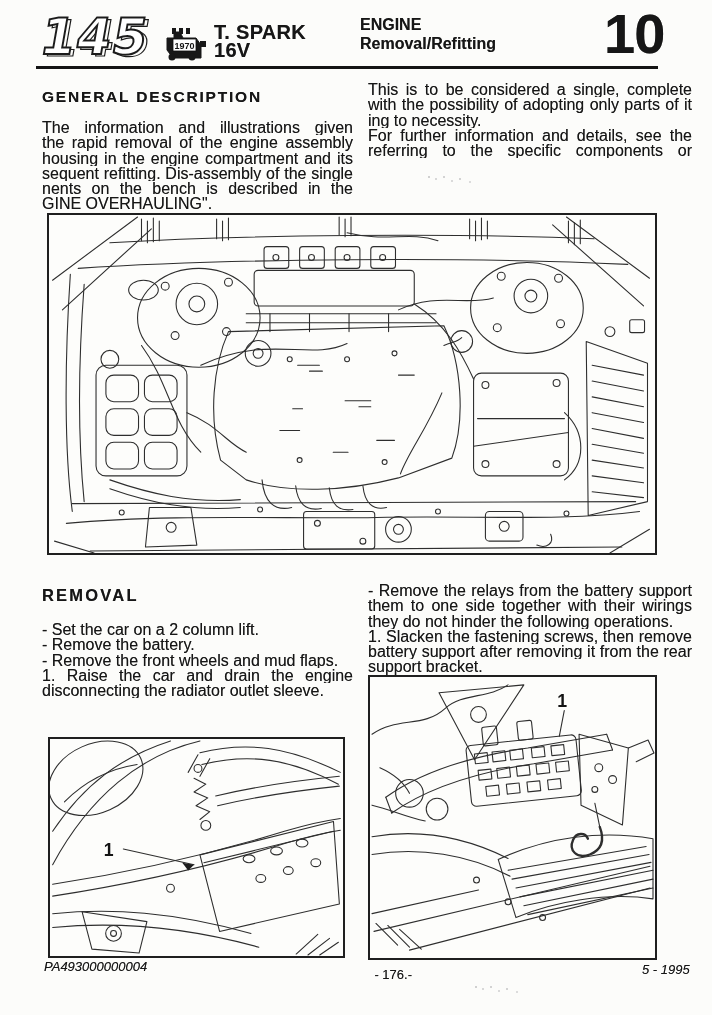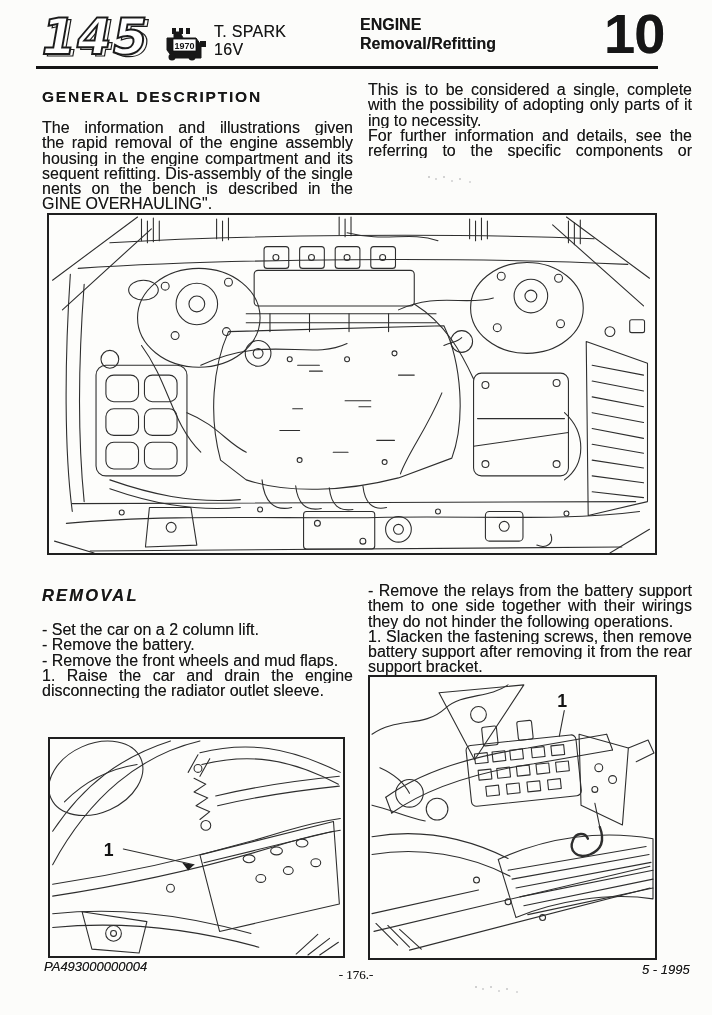--- a/index.html
+++ b/index.html
@@ -4,21 +4,21 @@
 <style>
   html,body{margin:0;padding:0;background:#e8e8e6;}
   .page{
     position:relative;width:712px;height:1015px;margin:0 auto;
     background:#fcfcfa;overflow:hidden;
     font-family:"Liberation Sans","DejaVu Sans",sans-serif;
     color:#161616;
   }
   .abs{position:absolute;}
   
-  .engine-variant{font-weight:normal;font-size:16px;line-height:18px;letter-spacing:.3px;
+  .engine-variant{font-weight:bold;font-size:20px;line-height:18px;letter-spacing:.3px;
     text-shadow:0 0 .5px rgba(0,0,0,.5);}
   .chapter-titles{font-weight:bold;font-size:16px;line-height:19px;text-align:left;
     text-shadow:0 0 .5px rgba(0,0,0,.5);}
   .chapter-number{font-weight:bold;font-size:56px;line-height:44px;letter-spacing:-1px;
     text-shadow:0 0 .6px rgba(0,0,0,.6);}
   .header-rule{background:#141414;height:3px;}
   
   .sec-heading{font-weight:bold;font-size:15.5px;letter-spacing:1.8px;margin:0;
     text-shadow:0 0 .5px rgba(0,0,0,.55);}
   .sec-heading.big{font-size:16.5px;letter-spacing:2.2px;}
@@ -215,21 +215,21 @@
           <circle cx="212" cy="298" r="2.5"></circle>
         <circle cx="392" cy="300" r="2.5"></circle>
           <circle cx="522" cy="302" r="2.5"></circle>
         <path d="M4,330 L44,342"></path>
           <path d="M606,318 L566,342"></path>
         <path d="M492,334 c10,4 18,-2 14,-11"></path>
       </g>
     </svg>
   </div>
 
-  <h2 class="abs sec-heading big" style="left:42px;top:586px;font-style:italic;">REMOVAL</h2>
+  <h2 class="abs sec-heading big" style="left:42px;top:586px;">REMOVAL</h2>
 
   <div class="abs col" style="left:42px;top:622px;width:311px;">
     <div class="ln">- Set the car on a 2 column lift.</div>
     <div class="ln">- Remove the battery.</div>
     <div class="ln">- Remove the front wheels and mud flaps.</div>
     <div class="ln just">1. Raise the car and drain the engine coolant fluid</div>
     <div class="ln">disconnecting the radiator outlet sleeve.</div>
   </div>
 
   <div class="abs col" style="left:368px;top:583px;width:324px;">
@@ -335,18 +335,18 @@
           <circle cx="108" cy="206" r="3"></circle>
         <path d="M6,250 L28,272 M18,252 L40,274 M30,256 L52,276"></path>
         <path d="M197,34 L192,60"></path>
       </g>
       <path d="M233,152 c6,16 0,24 -10,28 c-13,5 -22,-4 -17,-15 c3,-7 12,-8 15,-1" class="art-bold"></path>
       <text class="callout-text" x="190" y="30">1</text>
     </svg>
   </div>
 
   <div class="abs footer-txt it" style="left:44px;top:959px;">PA493000000004</div>
-  <div class="abs footer-txt" style="left:300px;top:967px;width:112px;text-align:center;font-family:Liberation Serif, serif;">- 176.-</div>
+  <div class="abs footer-txt" style="left:300px;top:967px;width:112px;text-align:right;">- 176.-</div>
   <div class="abs footer-txt it" style="left:642px;top:962px;">5 - 1995</div>
 
   <div class="abs speck" style="left:475px;top:986px;"></div>
 
 </div>
 
 </body></html>

